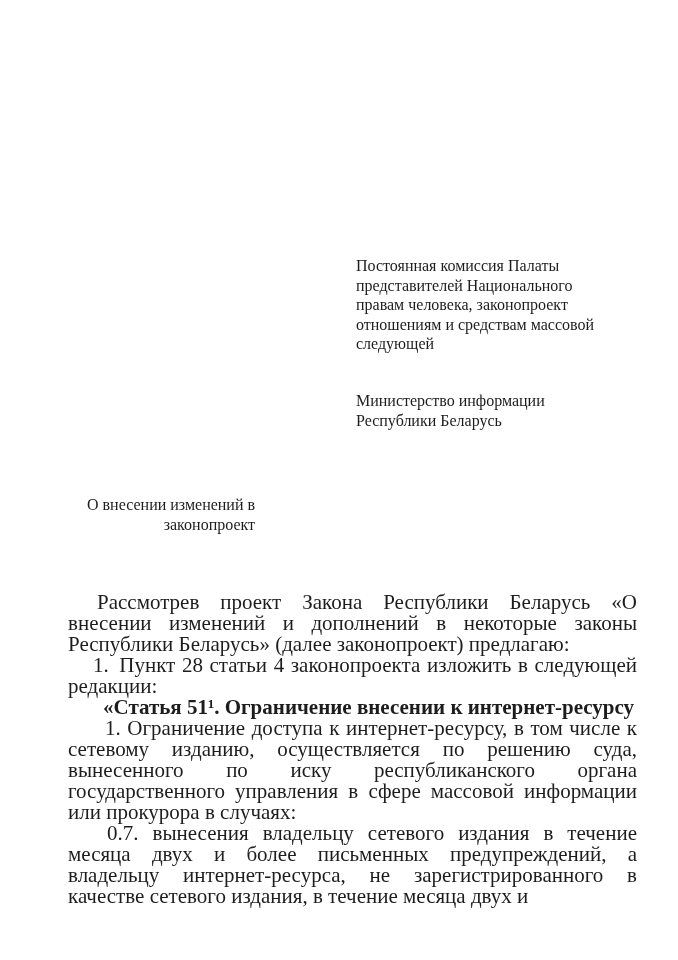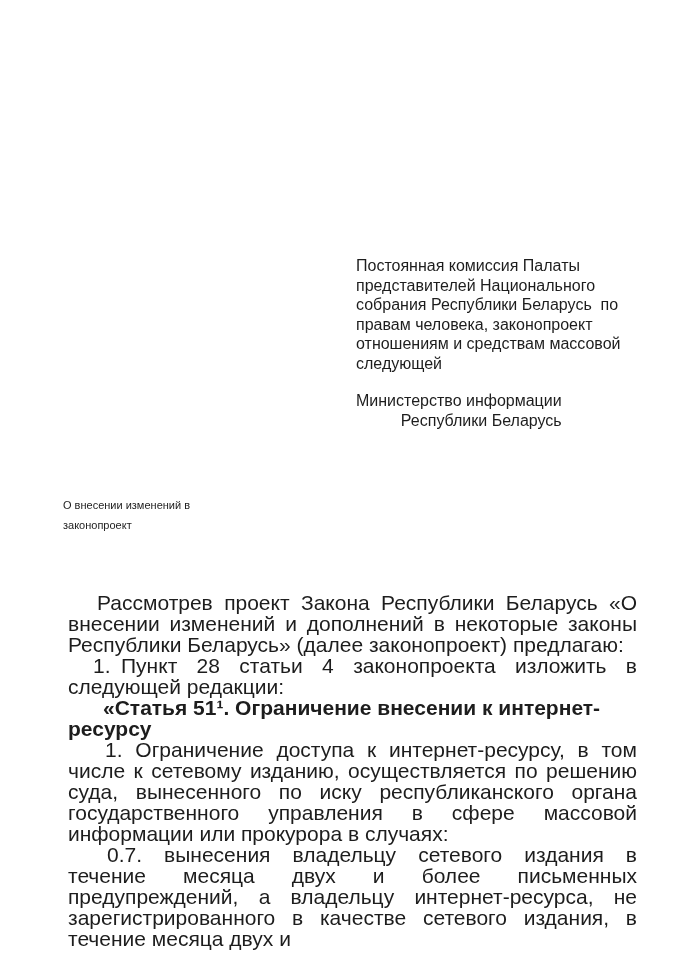--- a/index.html
+++ b/index.html
@@ -5,48 +5,48 @@
   html, body {
     margin: 0;
     padding: 0;
     background: #ffffff;
   }
   .page {
     position: relative;
     width: 678px;
     height: 960px;
     background: #ffffff;
-    font-family: Liberation Sans, sans-serif;
+    font-family: Liberation Serif, serif;
     color: #1d1d1d;
     overflow: hidden;
   }
   .recipient-block {
     position: absolute;
     left: 356px;
     top: 256px;
     font-size: 16px;
     line-height: 19.5px;
   }
   .ministry-block {
     position: absolute;
     left: 356px;
     top: 391px;
     font-size: 16px;
     line-height: 19.5px;
-    text-align: right;
   }
   .line {
     white-space: pre;
   }
   .subject-block {
     position: absolute;
-    left: 63px;
+    left: 87px;
     top: 495px;
-    font-size: 11px;
+    font-size: 16px;
     line-height: 20px;
+    text-align: right;
   }
   .body-block {
     position: absolute;
     left: 68px;
     top: 592px;
     width: 569px;
     font-size: 21px;
     line-height: 21px;
   }
   .body-block p {
@@ -60,21 +60,20 @@
   .para-1-1     { text-indent: 39px; margin: 0; }
 </style>
 </head>
 <body>
 
 <div class="page">
 
   <div class="recipient-block">
     <div class="line">Постоянная комиссия Палаты</div>
     <div class="line">представителей Национального</div>
-    <div class="line">собрания Республики Беларусь  по</div>
     <div class="line">правам человека, законопроект</div>
     <div class="line">отношениям и средствам массовой</div>
     <div class="line">следующей</div>
   </div>
 
   <div class="ministry-block">
     <div class="line">Министерство информации</div>
     <div class="line">Республики Беларусь</div>
   </div>
 

